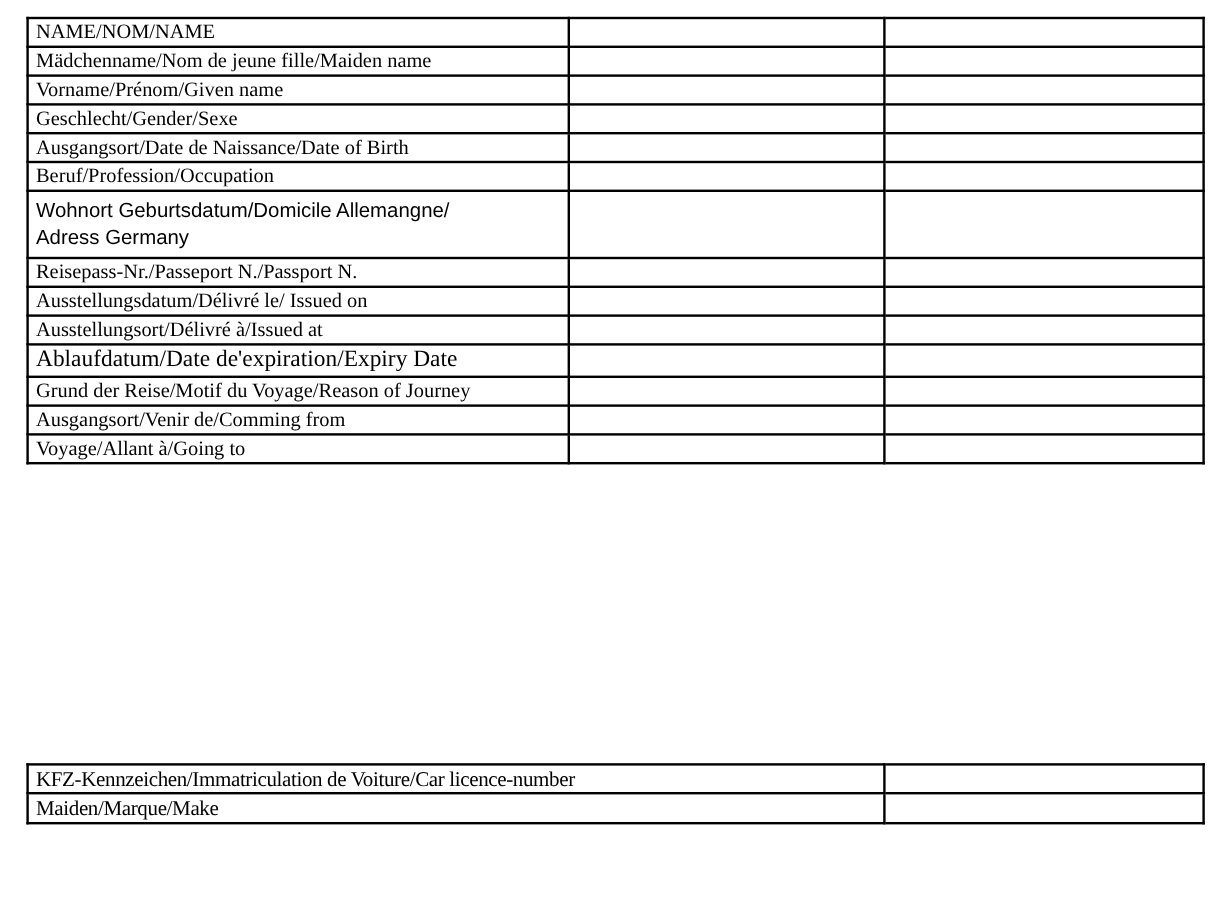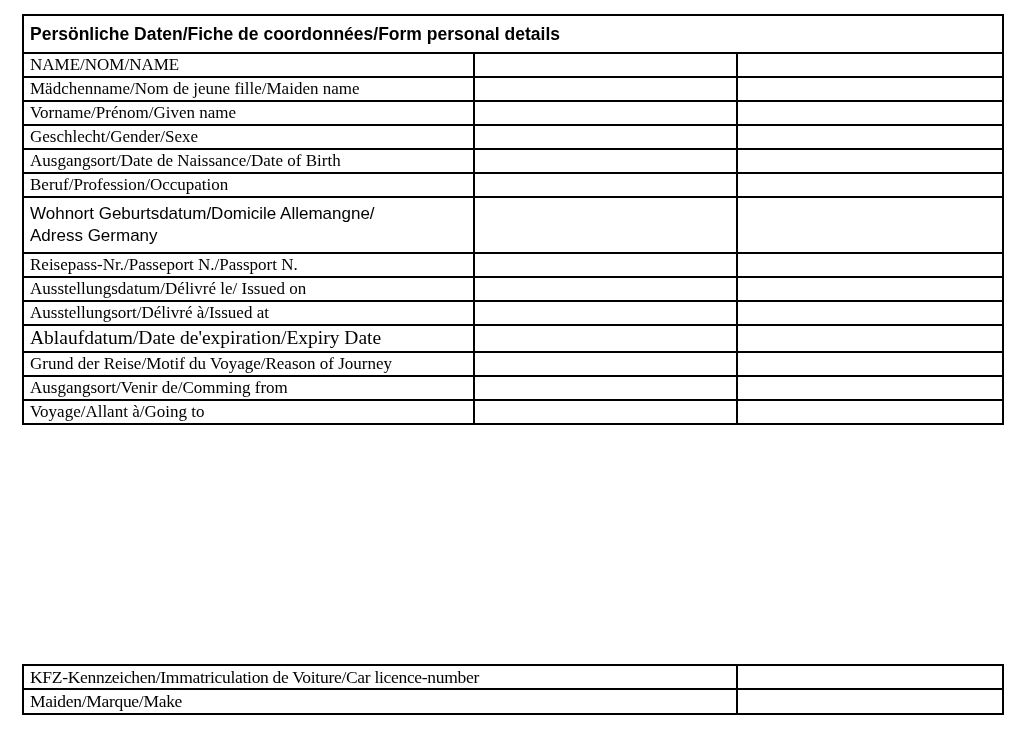--- a/index.html
+++ b/index.html
@@ -24,21 +24,21 @@
   }
   table.form-table {
     border-collapse: collapse;
     table-layout: fixed;
     position: absolute;
     left: 22px;
     width: 980px;
     background: #ffffff;
   }
   #personal-table { top: 14px; }
-  #vehicle-table  { top: 664px; }
+  #vehicle-table  { top: 636px; }
   .form-table td {
     border: 2px solid #000000;
     padding: 0 4px 0 6px;
     vertical-align: middle;
     overflow: hidden;
     background: #ffffff;
   }
   .title-cell {
     font-weight: bold;
     font-size: 17.5px;
@@ -69,23 +69,20 @@
 
 <div class="sheet">
 
   <table class="form-table" id="personal-table">
     <colgroup>
       <col style="width:451px">
       <col style="width:263px">
       <col style="width:266px">
     </colgroup>
     <tbody>
-      <tr class="row-header">
-        <td class="title-cell" colspan="3">Persönliche Daten/Fiche de coordonnées/Form personal details</td>
-      </tr>
       <tr class="row-single">
         <td class="label-cell">NAME/NOM/NAME</td>
         <td class="value-cell"></td>
         <td class="value-cell"></td>
       </tr>
       <tr class="row-single">
         <td class="label-cell">Mädchenname/Nom de jeune fille/Maiden name</td>
         <td class="value-cell"></td>
         <td class="value-cell"></td>
       </tr>

